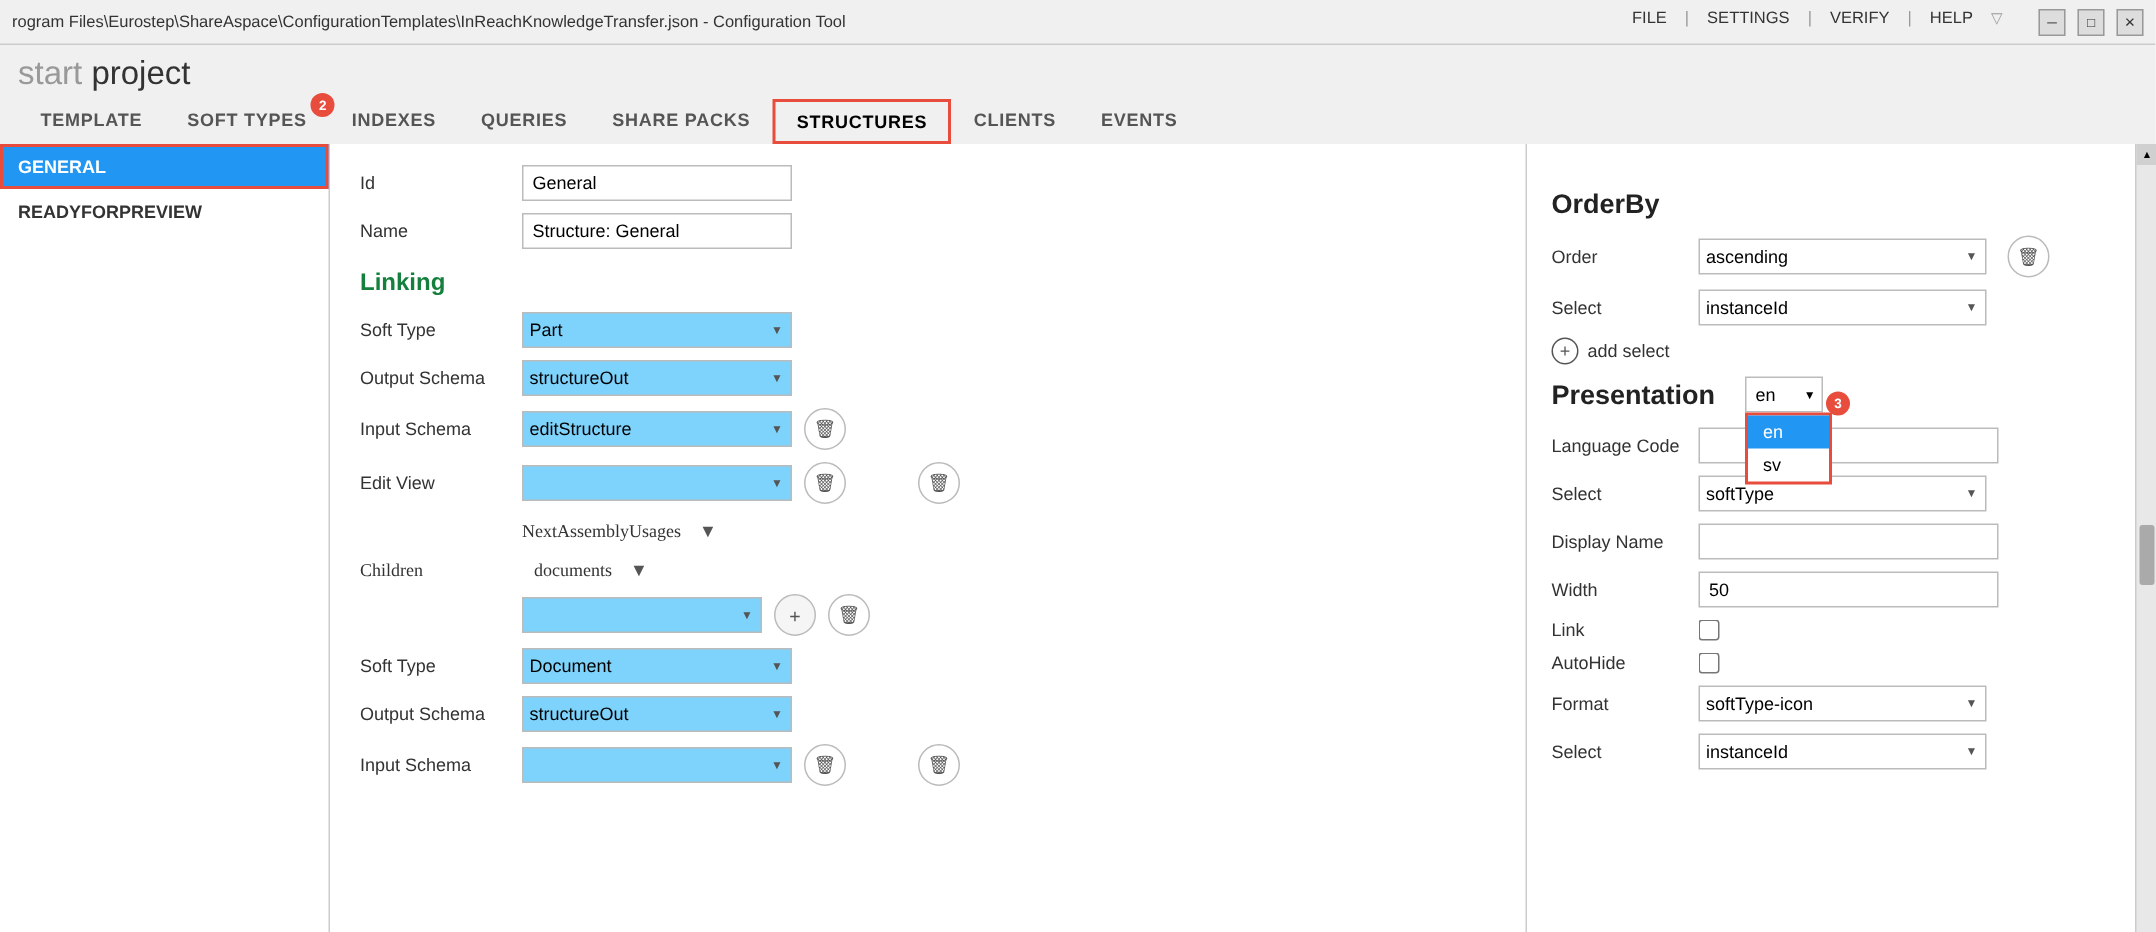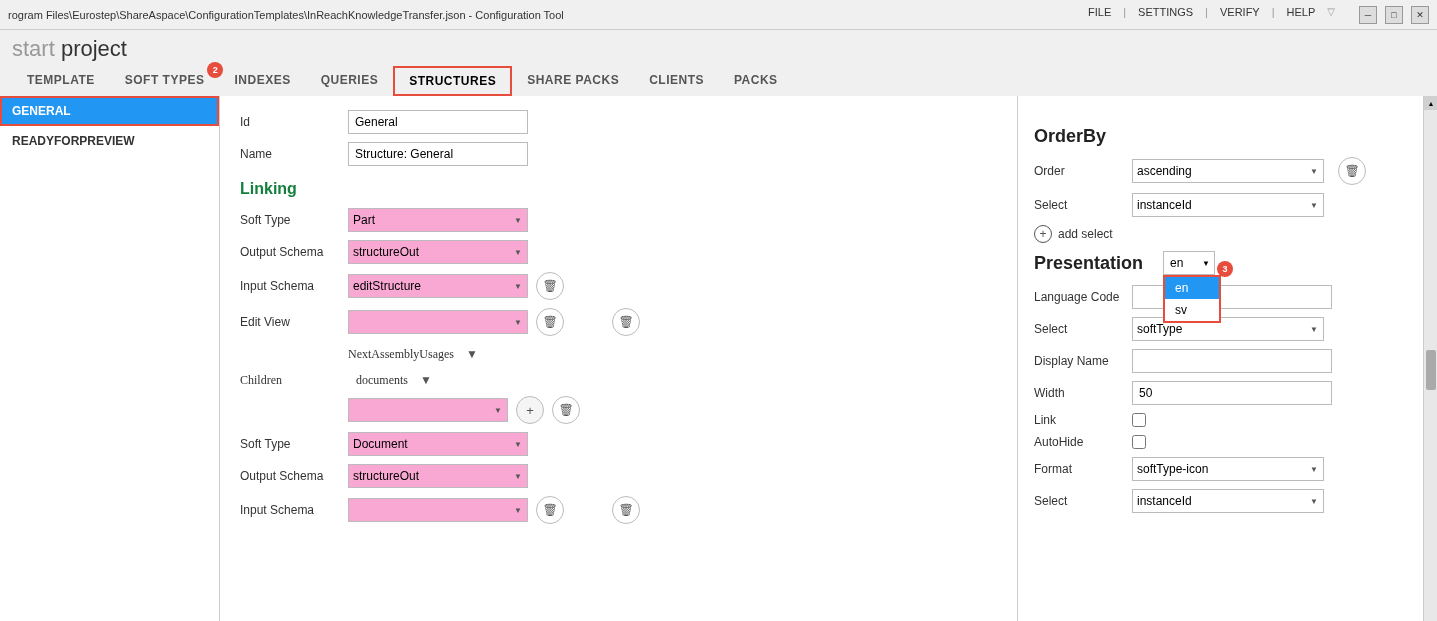--- a/index.html
+++ b/index.html
@@ -110,21 +110,21 @@
       font-weight: 700;
       margin: 14px 0 10px 0;
       color: #15803d;
     }
     
     .select-input {
       height: 24px;
       border: 1px solid #bbb;
       padding: 2px 4px;
       font-size: 12px;
-      background: #f9a8d4;
+      background: #7dd3fc;
       width: 180px;
       appearance: none;
       -webkit-appearance: none;
       padding-right: 20px;
       position: relative;
     }
     .select-wrapper {
       position: relative;
       display: inline-block;
     }
@@ -350,31 +350,31 @@
     <div class="nav-tab" style="position:relative;">
       <span>SOFT TYPES</span>
       <span class="red-badge">2</span>
     </div>
     <div class="nav-tab">
       <span>INDEXES</span>
     </div>
     <div class="nav-tab">
       <span>QUERIES</span>
     </div>
+    <div class="nav-tab">
+      <span>SHARE PACKS</span>
+    </div>
     <div class="nav-tab active">
       <span>STRUCTURES</span>
     </div>
     <div class="nav-tab">
-      <span>SHARE PACKS</span>
+      <span>CLIENTS</span>
     </div>
     <div class="nav-tab">
-      <span>CLIENTS</span>
-    </div>
-    <div class="nav-tab">
-      <span>PACKS</span>
+      <span>EVENTS</span>
     </div>
   </div>
 </div>
 
 <div class="main-content">
 
   <div class="sidebar">
     <div class="sidebar-item active" style="border: 2px solid #e74c3c;">
       <span>GENERAL</span>
     </div>

